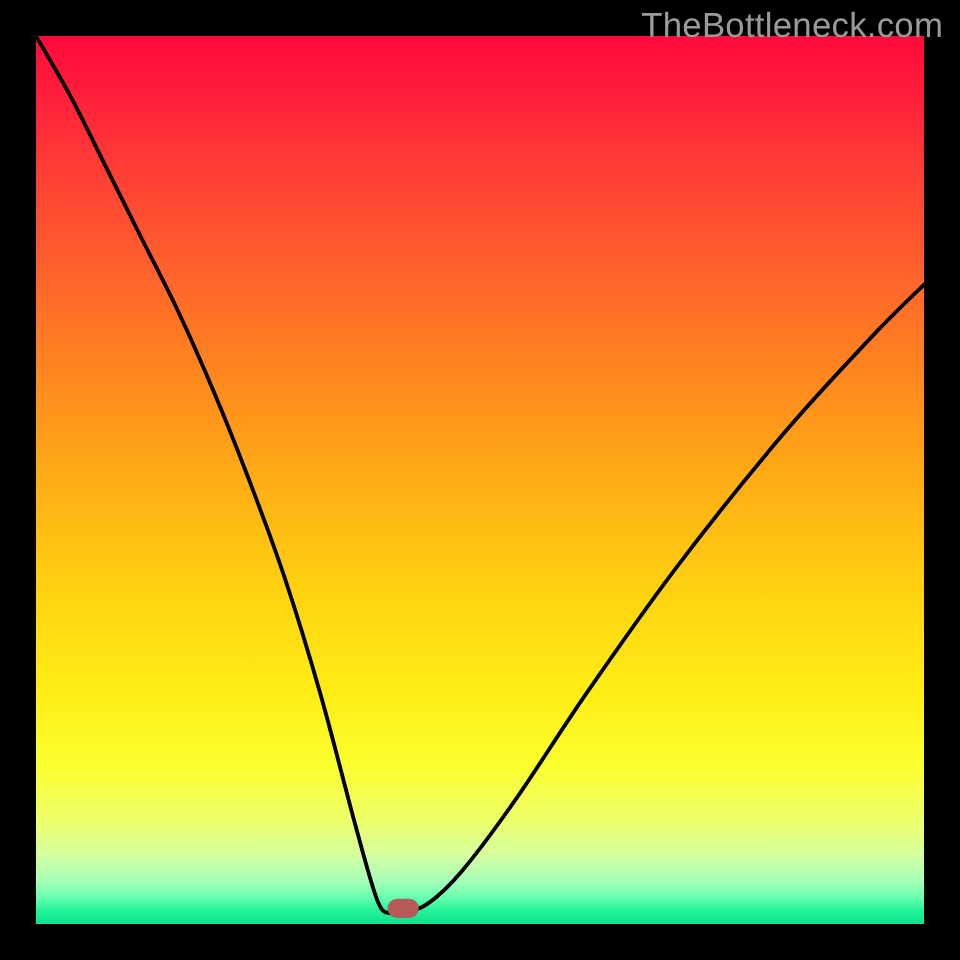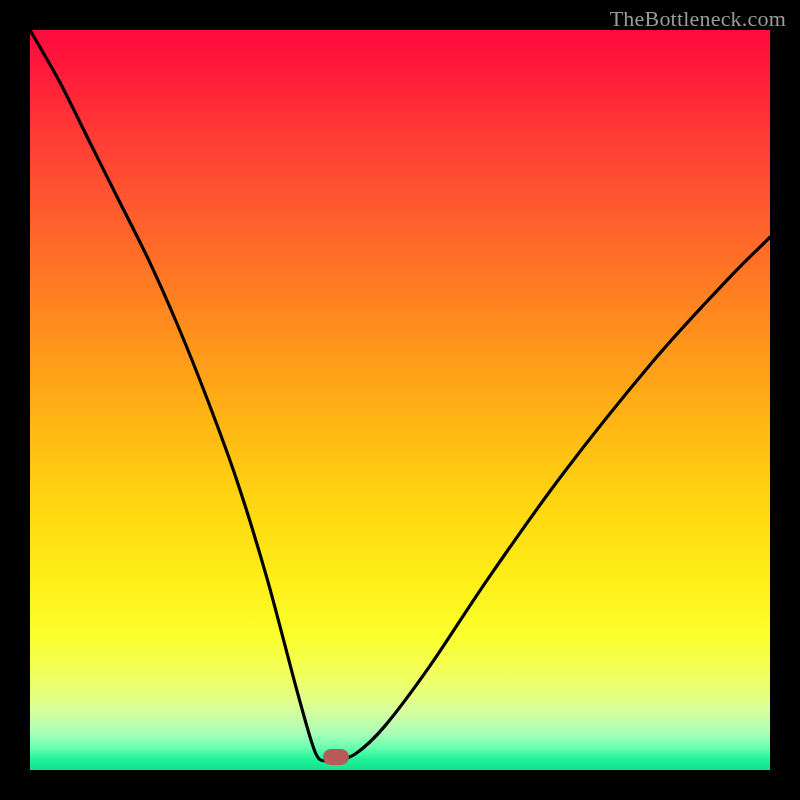--- a/index.html
+++ b/index.html
@@ -52,25 +52,24 @@
     width: 26px;
     height: 16px;
     border-radius: 8px;
     background: #b85a5a;
   }
   .watermark {
     position: absolute;
     top: 6px;
     right: 14px;
     color: #9a9a9a;
-    font-size: 22px;
+    font-size: 29px;
     font-weight: 500;
     letter-spacing: 0.2px;
     user-select: none;
-    font-family: Liberation Serif, serif;
   }
   svg.curve {
     position: absolute;
     inset: 0;
   }
 </style>
 </head>
 <body>
 
 <div class="frame">

